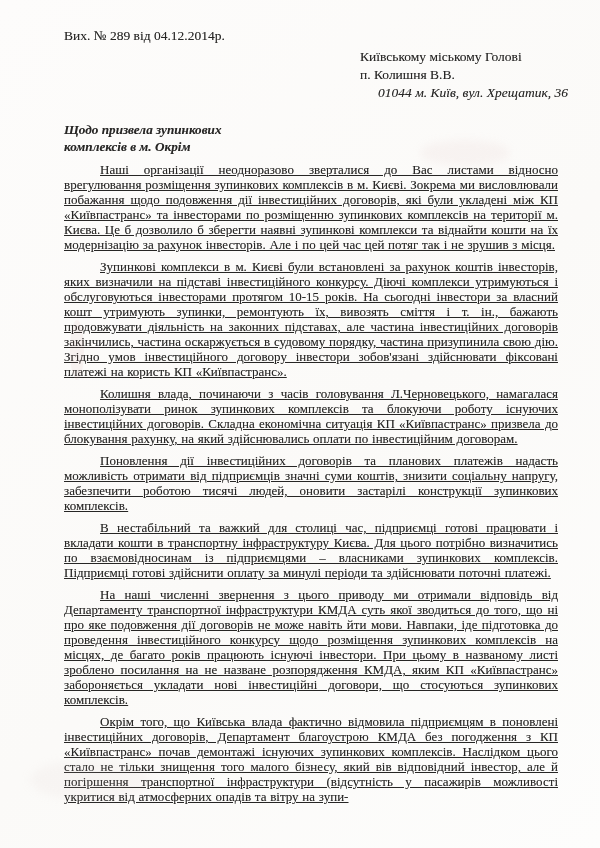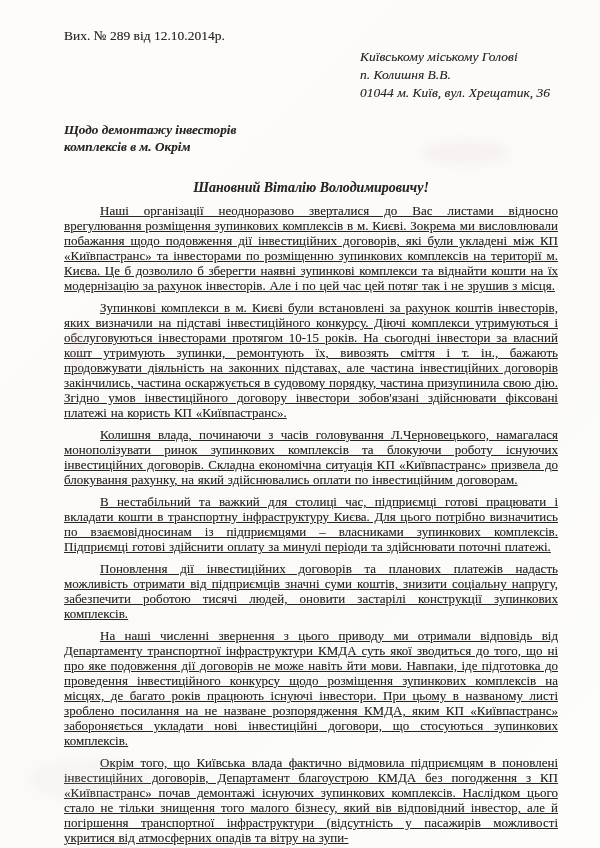--- a/index.html
+++ b/index.html
@@ -17,22 +17,22 @@
   }
   .ref-number {
     font-size: 13.5px;
     line-height: 16px;
   }
   .recipient-block {
     margin: 4px 0 0 296px;
     font-size: 13.5px;
     line-height: 18px;
   }
-  .recipient-line { white-space: nowrap; font-style: italic; }
-  .recipient-address { font-style: italic; }
+  .recipient-line { white-space: nowrap; }
+  .recipient-address { font-style: italic; margin-left: 18px; }
   .subject-block {
     margin-top: 20px;
     font-size: 13.2px;
     font-weight: bold;
     font-style: italic;
     line-height: 16.5px;
     max-width: 240px;
   }
   .salutation {
     margin: 24px 0 2px 0;
@@ -58,35 +58,34 @@
   .artifact-3 { left: 30px; top: 760px; width: 120px; height: 40px; background: rgba(220,200,200,0.10); filter: blur(5px); }
 </style>
 </head>
 <body>
 
 <div class="page">
   <div class="scan-artifact artifact-1"></div>
   <div class="scan-artifact artifact-2"></div>
   <div class="scan-artifact artifact-3"></div>
 
-  <div class="ref-number">Вих. № 289 від 12.10.2014р.</div>
+  <div class="ref-number">Вих. № 289 від 04.12.2014р.</div>
 
   <div class="recipient-block">
     <div class="recipient-line">Київському міському Голові</div>
     <div class="recipient-line">п. Колишня В.В.</div>
     <div class="recipient-line recipient-address">01044 м. Київ, вул. Хрещатик, 36</div>
   </div>
 
   <div class="subject-block">
-    <div>Щодо демонтажу інвесторів</div>
+    <div>Щодо призвела зупинкових</div>
     <div>комплексів в м. Окрім</div>
   </div>
 
-  <div class="salutation">Шановний Віталію Володимировичу!</div>
 
   <p class="body-par">Наші організації неодноразово зверталися до Вас листами відносно врегулювання розміщення зупинкових комплексів в м. Києві. Зокрема ми висловлювали побажання щодо подовження дії інвестиційних договорів, які були укладені між КП «Київпастранс» та інвесторами по розміщенню зупинкових комплексів на території м. Києва. Це б дозволило б зберегти наявні зупинкові комплекси та віднайти кошти на їх модернізацію за рахунок інвесторів. Але і по цей час цей потяг так і не зрушив з місця.</p>
   <p class="body-par">Зупинкові комплекси в м. Києві були встановлені за рахунок коштів інвесторів, яких визначили на підставі інвестиційного конкурсу. Діючі комплекси утримуються і обслуговуються інвесторами протягом 10-15 років. На сьогодні інвестори за власний кошт утримують зупинки, ремонтують їх, вивозять сміття і т. ін., бажають продовжувати діяльність на законних підставах, але частина інвестиційних договорів закінчились, частина оскаржується в судовому порядку, частина призупинила свою дію. Згідно умов інвестиційного договору інвестори зобов'язані здійснювати фіксовані платежі на користь КП «Київпастранс».</p>
   <p class="body-par">Колишня влада, починаючи з часів головування Л.Черновецького, намагалася монополізувати ринок зупинкових комплексів та блокуючи роботу існуючих інвестиційних договорів. Складна економічна ситуація КП «Київпастранс» призвела до блокування рахунку, на який здійснювались оплати по інвестиційним договорам.</p>
+  <p class="body-par">Поновлення дії інвестиційних договорів та планових платежів надасть можливість отримати від підприємців значні суми коштів, знизити соціальну напругу, забезпечити роботою тисячі людей, оновити застарілі конструкції зупинкових комплексів.</p>
   <p class="body-par">В нестабільний та важкий для столиці час, підприємці готові працювати і вкладати кошти в транспортну інфраструктуру Києва. Для цього потрібно визначитись по взаємовідносинам із підприємцями – власниками зупинкових комплексів. Підприємці готові здійснити оплату за минулі періоди та здійснювати поточні платежі.</p>
-  <p class="body-par">Поновлення дії інвестиційних договорів та планових платежів надасть можливість отримати від підприємців значні суми коштів, знизити соціальну напругу, забезпечити роботою тисячі людей, оновити застарілі конструкції зупинкових комплексів.</p>
   <p class="body-par">На наші численні звернення з цього приводу ми отримали відповідь від Департаменту транспортної інфраструктури КМДА суть якої зводиться до того, що ні про яке подовження дії договорів не може навіть йти мови. Навпаки, іде підготовка до проведення інвестиційного конкурсу щодо розміщення зупинкових комплексів на місцях, де багато років працюють існуючі інвестори. При цьому в названому листі зроблено посилання на не назване розпорядження КМДА, яким КП «Київпастранс» забороняється укладати нові інвестиційні договори, що стосуються зупинкових комплексів.</p>
   <p class="body-par">Окрім того, що Київська влада фактично відмовила підприємцям в поновлені інвестиційних договорів, Департамент благоустрою КМДА без погодження з КП «Київпастранс» почав демонтажі існуючих зупинкових комплексів. Наслідком цього стало не тільки знищення того малого бізнесу, який вів відповідний інвестор, але й погіршення транспортної інфраструктури (відсутність у пасажирів можливості укритися від атмосферних опадів та вітру на зупи-</p>
 </div>
 
 </body></html>

